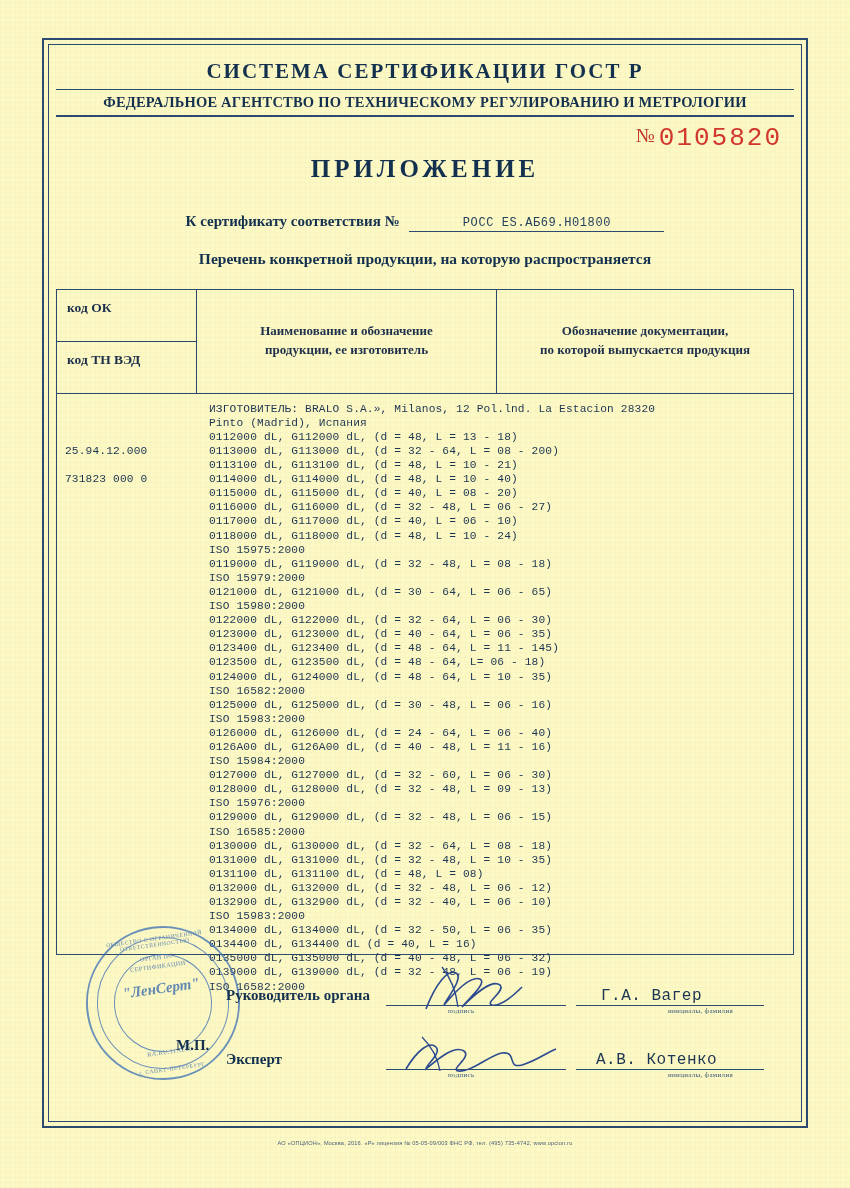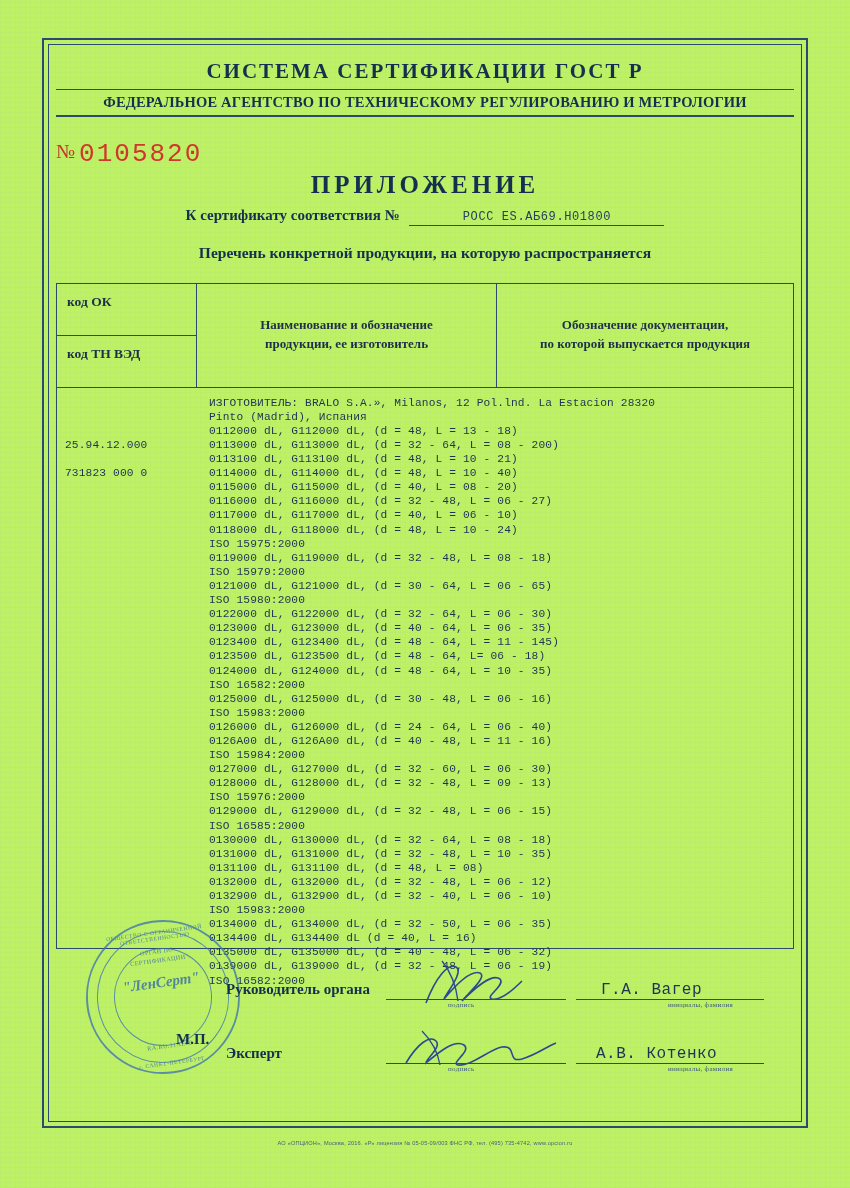--- a/index.html
+++ b/index.html
@@ -13,21 +13,21 @@
     font-family: "Liberation Serif", serif;
     color: #1d2f4a;
     position: relative;
     overflow: hidden;
   }
   .page {
     position: absolute;
     left: 0; top: 0;
     width: 850px;
     height: 1188px;
-    background: #bef264;
+    background: #fef9c3;
   }
   
   .page::before {
     content: "";
     position: absolute;
     left: 0; top: 0; right: 0; bottom: 0;
     background:
       repeating-linear-gradient(0deg, rgba(120,160,200,0.055) 0px, rgba(120,160,200,0.055) 1px, rgba(255,255,255,0) 1px, rgba(255,255,255,0) 5px),
       repeating-linear-gradient(90deg, rgba(120,160,200,0.05) 0px, rgba(120,160,200,0.05) 1px, rgba(255,255,255,0) 1px, rgba(255,255,255,0) 5px);
     pointer-events: none;
@@ -77,22 +77,22 @@
   .header-sub {
     font-family: "Liberation Serif", serif;
     font-weight: bold;
     font-size: 14.5px;
     letter-spacing: 0.2px;
     color: #13304f;
     white-space: nowrap;
   }
   
   .number-row {
-    margin-top: 22px;
-    text-align: left;
+    margin-top: 6px;
+    text-align: right;
     padding-right: 12px;
     height: 30px;
   }
   .number-sign {
     font-size: 20px;
     color: #c0392b;
     font-family: "Liberation Serif", serif;
     vertical-align: 3px;
   }
   .number-value {
@@ -105,21 +105,21 @@
   .doc-title {
     text-align: center;
     font-family: "Liberation Serif", serif;
     font-weight: bold;
     font-size: 25px;
     letter-spacing: 4px;
     color: #13304f;
     margin-top: 2px;
   }
   .cert-line {
-    margin-top: 8px;
+    margin-top: 30px;
     text-align: center;
     font-size: 15px;
     color: #13304f;
     white-space: nowrap;
   }
   .cert-line .lbl { font-weight: bold; }
   .cert-line .num-sign { font-weight: bold; }
   .cert-value {
     display: inline-block;
     min-width: 255px;

